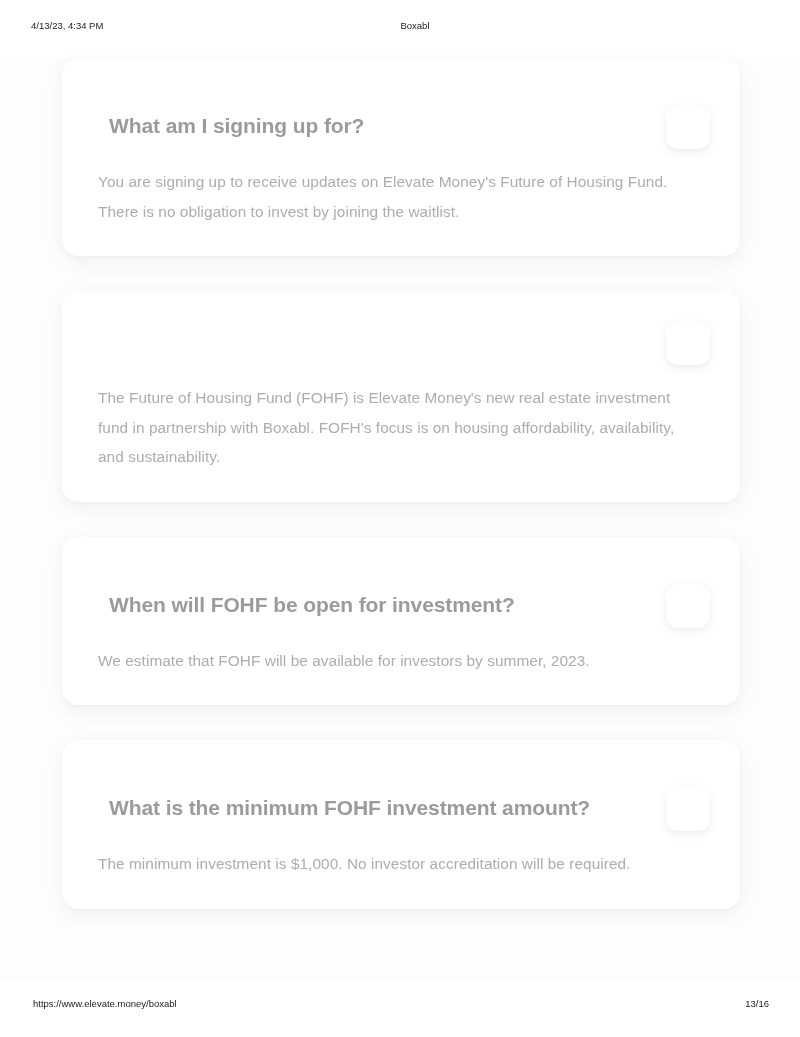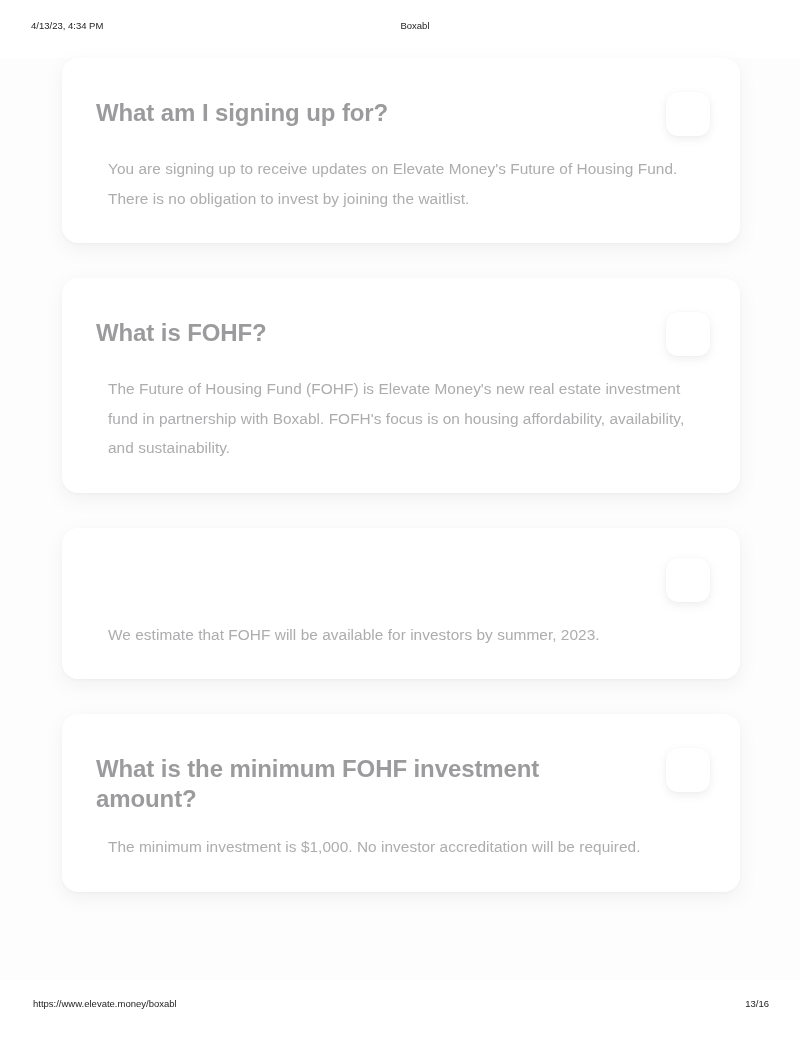--- a/index.html
+++ b/index.html
@@ -98,22 +98,22 @@
   }
   .faq-card:last-child { margin-bottom: 0; }
 
   .faq-head {
     position: relative;
     min-height: 44px;
     padding-right: 70px;
   }
 
   .faq-question {
-    margin: 4px;
-    font-size: 24px;
+    margin: 17px;
+    font-size: 21px;
     font-weight: 600;
     letter-spacing: -0.1px;
     color: #9b9b9d;
     line-height: 30px;
     padding-top: 6px;
   }
 
   .faq-toggle {
     position: absolute;
     right: 0;
@@ -130,21 +130,21 @@
     display: block;
   }
   .faq-toggle .toggle-glyph {
     display: block;
     width: 44px;
     height: 44px;
     opacity: 0;
   }
 
   .faq-answer {
-    margin: 18px 0 0 16px;
+    margin: 18px 0 0 6px;
     font-size: 15.4px;
     color: #adadaf;
     line-height: 29.5px;
     letter-spacing: 0.05px;
     max-width: 615px;
   }
 
   
   .faq-card[data-card="0"] .faq-answer { max-width: 618px; }
   .faq-card[data-card="1"] .faq-answer { max-width: 578px; }
@@ -168,30 +168,30 @@
       <h2 class="faq-question">What am I signing up for?</h2>
       <button class="faq-toggle">
         <span class="toggle-glyph">plus-icon</span>
       </button>
     </div>
     <p class="faq-answer">You are signing up to receive updates on Elevate Money's Future of Housing Fund. There is no obligation to invest by joining the waitlist.</p>
   </div>
 
   <div class="faq-card" data-card="1">
     <div class="faq-head">
-      <h2 class="faq-question">What is FOHF?</h2>
       <button class="faq-toggle">
         <span class="toggle-glyph">plus-icon</span>
       </button>
     </div>
     <p class="faq-answer">The Future of Housing Fund (FOHF) is Elevate Money's new real estate investment fund in partnership with Boxabl. FOFH's focus is on housing affordability, availability, and sustainability.</p>
   </div>
 
   <div class="faq-card" data-card="2">
     <div class="faq-head">
+      <h2 class="faq-question">When will FOHF be open for investment?</h2>
       <button class="faq-toggle">
         <span class="toggle-glyph">plus-icon</span>
       </button>
     </div>
     <p class="faq-answer">We estimate that FOHF will be available for investors by summer, 2023.</p>
   </div>
 
   <div class="faq-card" data-card="3">
     <div class="faq-head">
       <h2 class="faq-question">What is the minimum FOHF investment amount?</h2>

